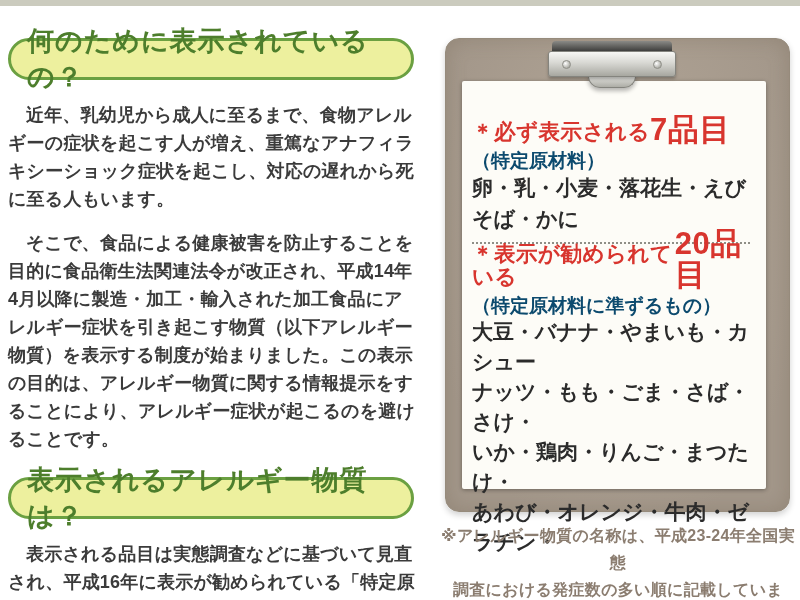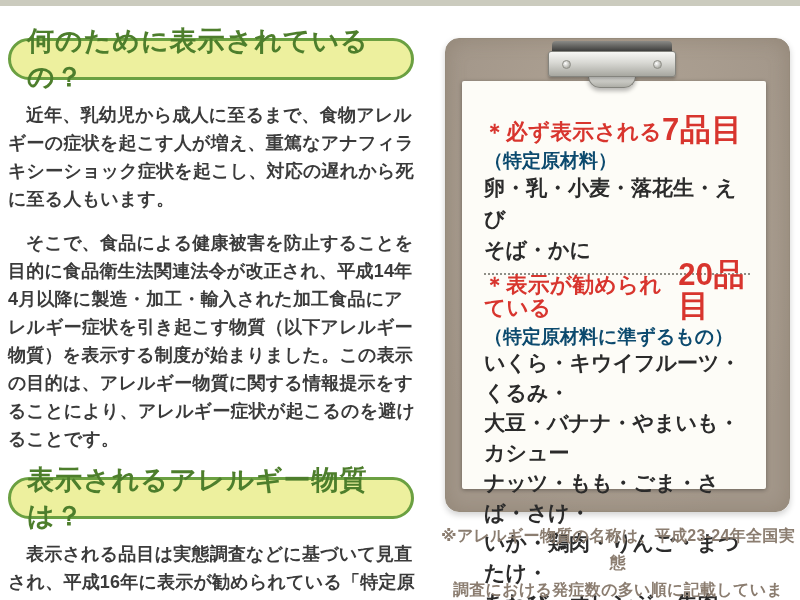--- a/index.html
+++ b/index.html
@@ -26,21 +26,21 @@
   .board {
     position:absolute; left:445px; top:38px; width:345px; height:474px;
     background:radial-gradient(ellipse at 50% 40%, #b3a798, #a3978a 80%);
     border:1px solid #968b7c; border-radius:14px;
     box-shadow:inset 0 0 20px rgba(110,95,75,.30), 0 3px 6px rgba(0,0,0,.18);
   }
   .paper {
     position:absolute; left:16px; top:42px; width:304px; height:408px;
     background:#fdfcf7; border-radius:2px;
     box-shadow:0 1px 4px rgba(0,0,0,.35);
-    padding:28px 10px 0 22px;
+    padding:28px 10px 0 10px;
   }
   .red-title { display:flex; align-items:flex-end; height:36px; color:#d8352e; }
   .red-title .prefix { font-size:21.5px; font-weight:bold; line-height:1.1; letter-spacing:0.5px; }
   .red-title .bignum { font-size:31px; font-weight:bold; line-height:1; letter-spacing:0.5px; }
   .green-label { margin-top:3px; height:22px; font-size:19px; font-weight:bold; color:#0c4a6e; }
   .item-lines { margin-top:2px; font-size:21px; font-weight:600; color:#2b2b2b; }
   .items-1 div { line-height:31px; }
   .items-2 div { line-height:30px; }
   .dotted-sep { margin:8px 6px 10px 0; border-top:2px dotted #8f8f87; }
 
@@ -110,21 +110,20 @@
 
       <div class="dotted-sep"></div>
 
       <div class="group">
         <div class="red-title">
           <span class="prefix">＊表示が勧められている</span>
             <span class="bignum">20品目</span>
         </div>
         <div class="green-label">（特定原材料に準ずるもの）</div>
         <div class="item-lines items-2">
-          <div>いくら・キウイフルーツ・くるみ・</div>
           <div>大豆・バナナ・やまいも・カシュー</div>
           <div>ナッツ・もも・ごま・さば・さけ・</div>
           <div>いか・鶏肉・りんご・まつたけ・</div>
           <div>あわび・オレンジ・牛肉・ゼラチン・</div>
 
         </div>
       </div>
 
     </div>
 

